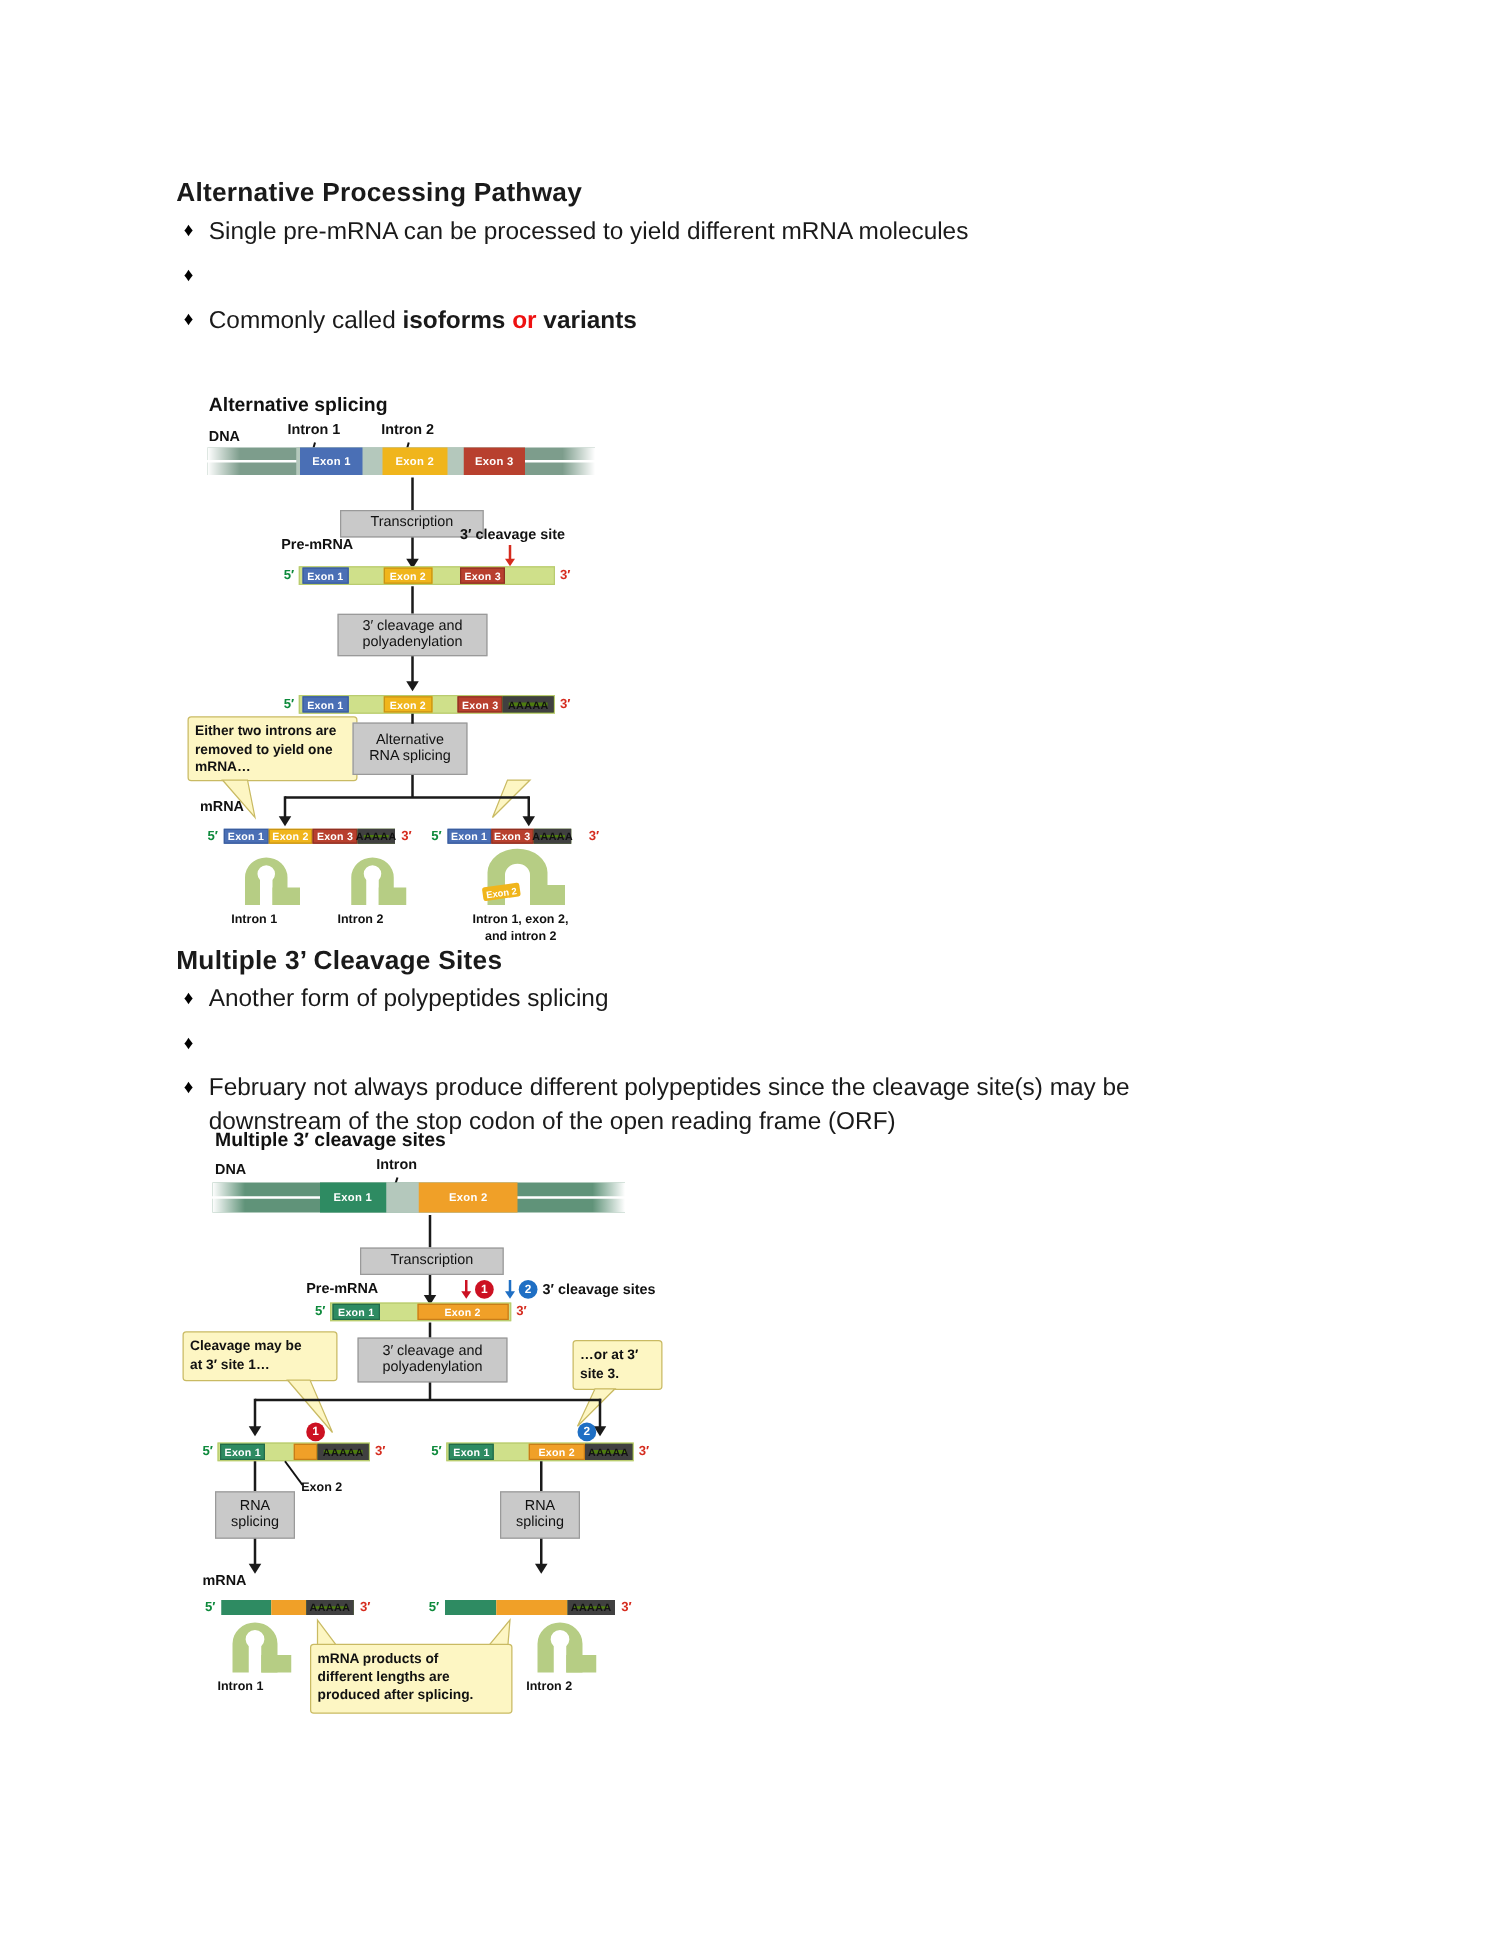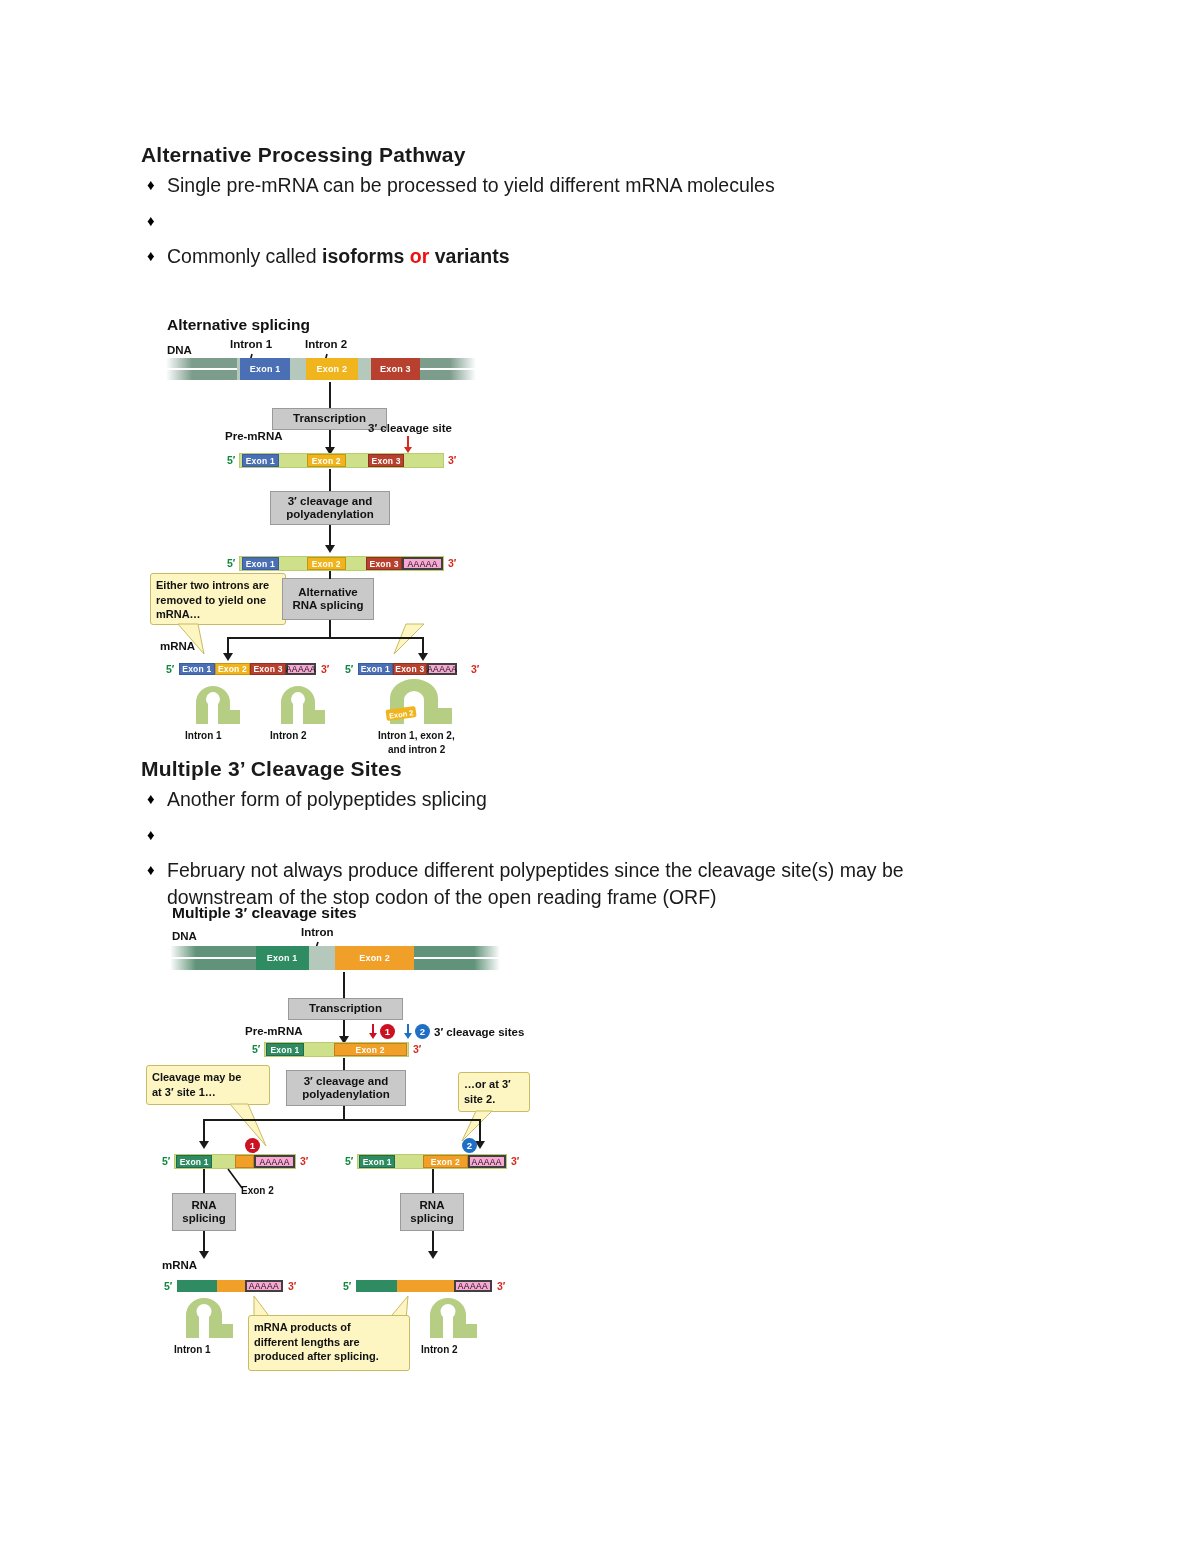--- a/index.html
+++ b/index.html
@@ -31,21 +31,21 @@
   .diagram{position:absolute;}
   .dg-title{position:absolute;font-weight:bold;font-size:15.5px;color:#111;white-space:nowrap;}
   .lbl{position:absolute;font-weight:bold;font-size:11.5px;color:#111;white-space:nowrap;}
   .lbl-sm{position:absolute;font-weight:bold;font-size:10px;color:#111;white-space:nowrap;}
   .five{position:absolute;font-weight:bold;font-size:10.5px;color:#0e8a3c;}
   .three{position:absolute;font-weight:bold;font-size:10.5px;color:#d52b1e;}
 
   
   .procbox{
     position:absolute;background:#c9c9c9;border:1px solid #9a9a9a;
-    font-weight:bold;font-size:11.5px;color:#111;text-align:center;
+    font-weight:normal;font-size:11.5px;color:#111;text-align:center;
     display:flex;align-items:center;justify-content:center;line-height:13.5px;
     box-sizing:border-box;
   }
   
   .callout{
     position:absolute;background:#fdf6c3;border:1px solid #c9ba63;border-radius:3px;
     font-weight:bold;font-size:11px;color:#111;line-height:14.5px;
     padding:4px 5px;box-sizing:border-box;
   }
   .tail{position:absolute;}
@@ -71,21 +71,21 @@
 
   
   .rnabar{position:absolute;box-sizing:border-box;}
   .rnaseg{position:absolute;top:0;bottom:0;box-sizing:border-box;}
   .rnalabel{
     position:absolute;top:0;bottom:0;display:flex;align-items:center;justify-content:center;
     font-weight:bold;font-size:8.5px;color:#fff;white-space:nowrap;letter-spacing:.2px;
   }
   .polyA{
     position:absolute;top:0;bottom:0;display:flex;align-items:center;justify-content:center;
-    font-weight:normal;font-size:8.5px;color:#111;background:#f9a8d4;border:2px solid #404040;
+    font-weight:bold;font-size:8.5px;color:#111;background:#4d7c0f;border:5px solid #404040;
     box-sizing:border-box;letter-spacing:.4px;
   }
   .numcircle{
     position:absolute;border-radius:50%;width:15px;height:15px;
     display:flex;align-items:center;justify-content:center;
     font-size:9.5px;font-weight:bold;color:#fff;
   }
 
   
   .lariat{position:absolute;}
@@ -338,21 +338,21 @@
 
     <div class="procbox" style="left:146px;top:168px;width:120px;height:36px;">
       <div>
         <span>3′ cleavage and</span><br>
         <span>polyadenylation</span>
       </div>
     </div>
 
     <div class="callout" style="left:318px;top:170px;width:72px;height:40px;">
       <span>…or at 3′</span><br>
-      <span>site 2.</span>
+      <span>site 3.</span>
     </div>
     <svg class="tail" style="left:320px;top:207px;width:34px;height:36px;">
       <polygon points="16,2 32,2 2,32" fill="#fdf6c3" stroke="#c9ba63" stroke-width="1"></polygon>
     </svg>
 
     <div class="vline" style="left:203px;top:204px;height:14px;"></div>
     <div class="hline" style="left:64px;top:217px;width:277px;"></div>
     <div class="vline" style="left:63px;top:217px;height:24px;"></div>
     <div class="arrowhead" style="left:59px;top:239px;"></div>
     <div class="vline" style="left:339px;top:217px;height:24px;"></div>

